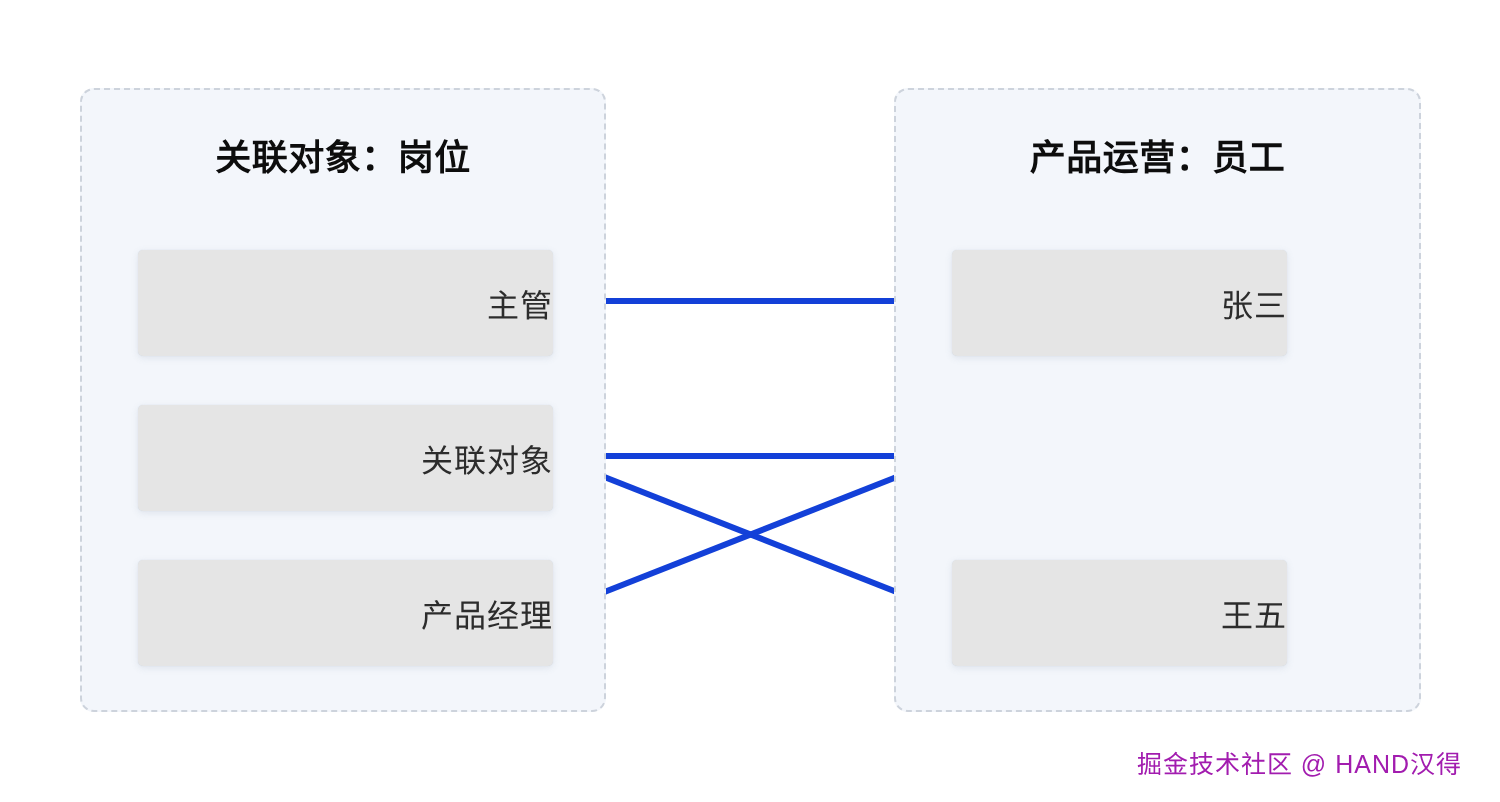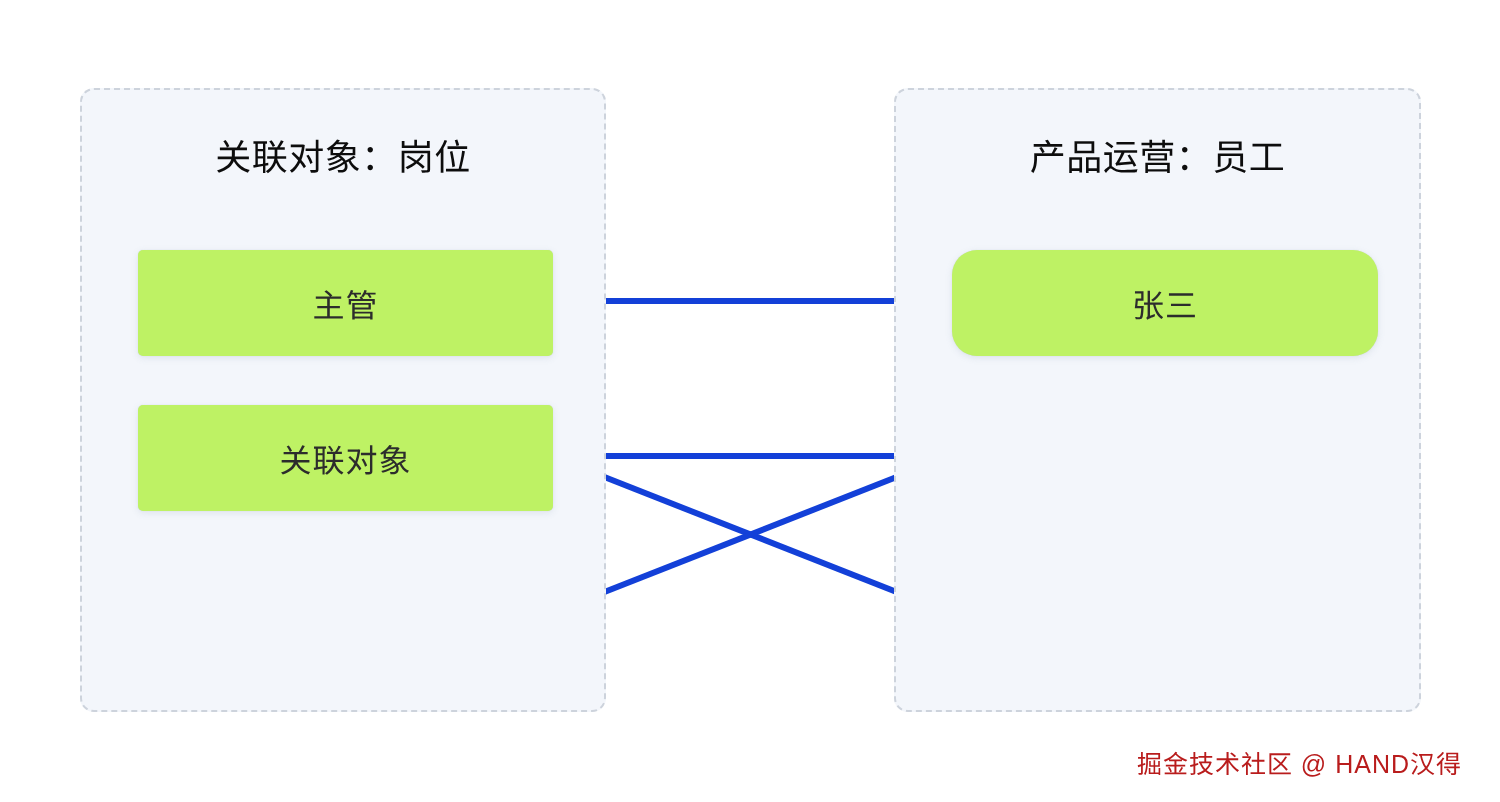--- a/index.html
+++ b/index.html
@@ -41,58 +41,58 @@
     right: 0;
     top: 42px;
     text-align: center;
     height: 52px;
     line-height: 52px;
   }
   .panel-title .title-text {
     position: relative;
     display: inline-block;
     font-size: 36px;
-    font-weight: normal;
+    font-weight: bold;
     color: #0d0d0d;
     letter-spacing: 0.5px;
     padding: 0 2px;
     white-space: nowrap;
   }
   .panel-title .title-text::after {
     content: "";
     position: absolute;
     left: 0;
     right: 0;
     bottom: 6px;
     height: 14px;
     background: #b7d1f2;
     z-index: -1;
   }
 
   
   .card {
     position: absolute;
     height: 106px;
-    background: #bef264;
+    background: #e5e5e5;
     border-radius: 5px;
     box-shadow: 0 2px 7px rgba(120, 135, 160, 0.16),
                 0 0 1px rgba(120, 135, 160, 0.25);
     display: flex;
     align-items: center;
-    justify-content: center;
+    justify-content: flex-end;
     box-sizing: border-box;
   }
   .card-label {
     font-size: 32px;
     color: #2c2c2c;
     letter-spacing: 1px;
     white-space: nowrap;
   }
   #panel-left  .card { left: 56px; width: 415px; }
-  #panel-right .card { left: 56px; width: 426px; border-radius: 25px; }
+  #panel-right .card { left: 56px; width: 335px; }
 
   .card.row-1 { top: 160px; }
   .card.row-2 { top: 315px; }
   .card.row-3 { top: 470px; }
 
   
   #links {
     position: absolute;
     left: 0;
     top: 0;
@@ -100,21 +100,21 @@
     height: 802px;
     pointer-events: none;
   }
 
   
   #watermark {
     position: absolute;
     right: 38px;
     bottom: 22px;
     font-size: 25px;
-    color: #b91c1c;
+    color: #a21caf;
     letter-spacing: 1px;
     white-space: nowrap;
   }
 </style>
 </head>
 <body>
 
 <div id="canvas">
 
   <svg id="links" viewBox="0 0 1500 802" xmlns="http://www.w3.org/2000/svg">
@@ -130,27 +130,33 @@
     <div class="panel-title">
       <span class="title-text">关联对象：岗位</span>
     </div>
 
     <div class="card row-1">
       <span class="card-label">主管</span>
     </div>
     <div class="card row-2">
       <span class="card-label">关联对象</span>
     </div>
+    <div class="card row-3">
+      <span class="card-label">产品经理</span>
+    </div>
   </div>
 
   <div class="panel" id="panel-right">
     <div class="panel-title">
       <span class="title-text">产品运营：员工</span>
     </div>
 
     <div class="card row-1">
       <span class="card-label">张三</span>
     </div>
+    <div class="card row-3">
+      <span class="card-label">王五</span>
+    </div>
   </div>
 
   <div id="watermark">掘金技术社区 @ HAND汉得</div>
 
 </div>
 
 </body></html>

